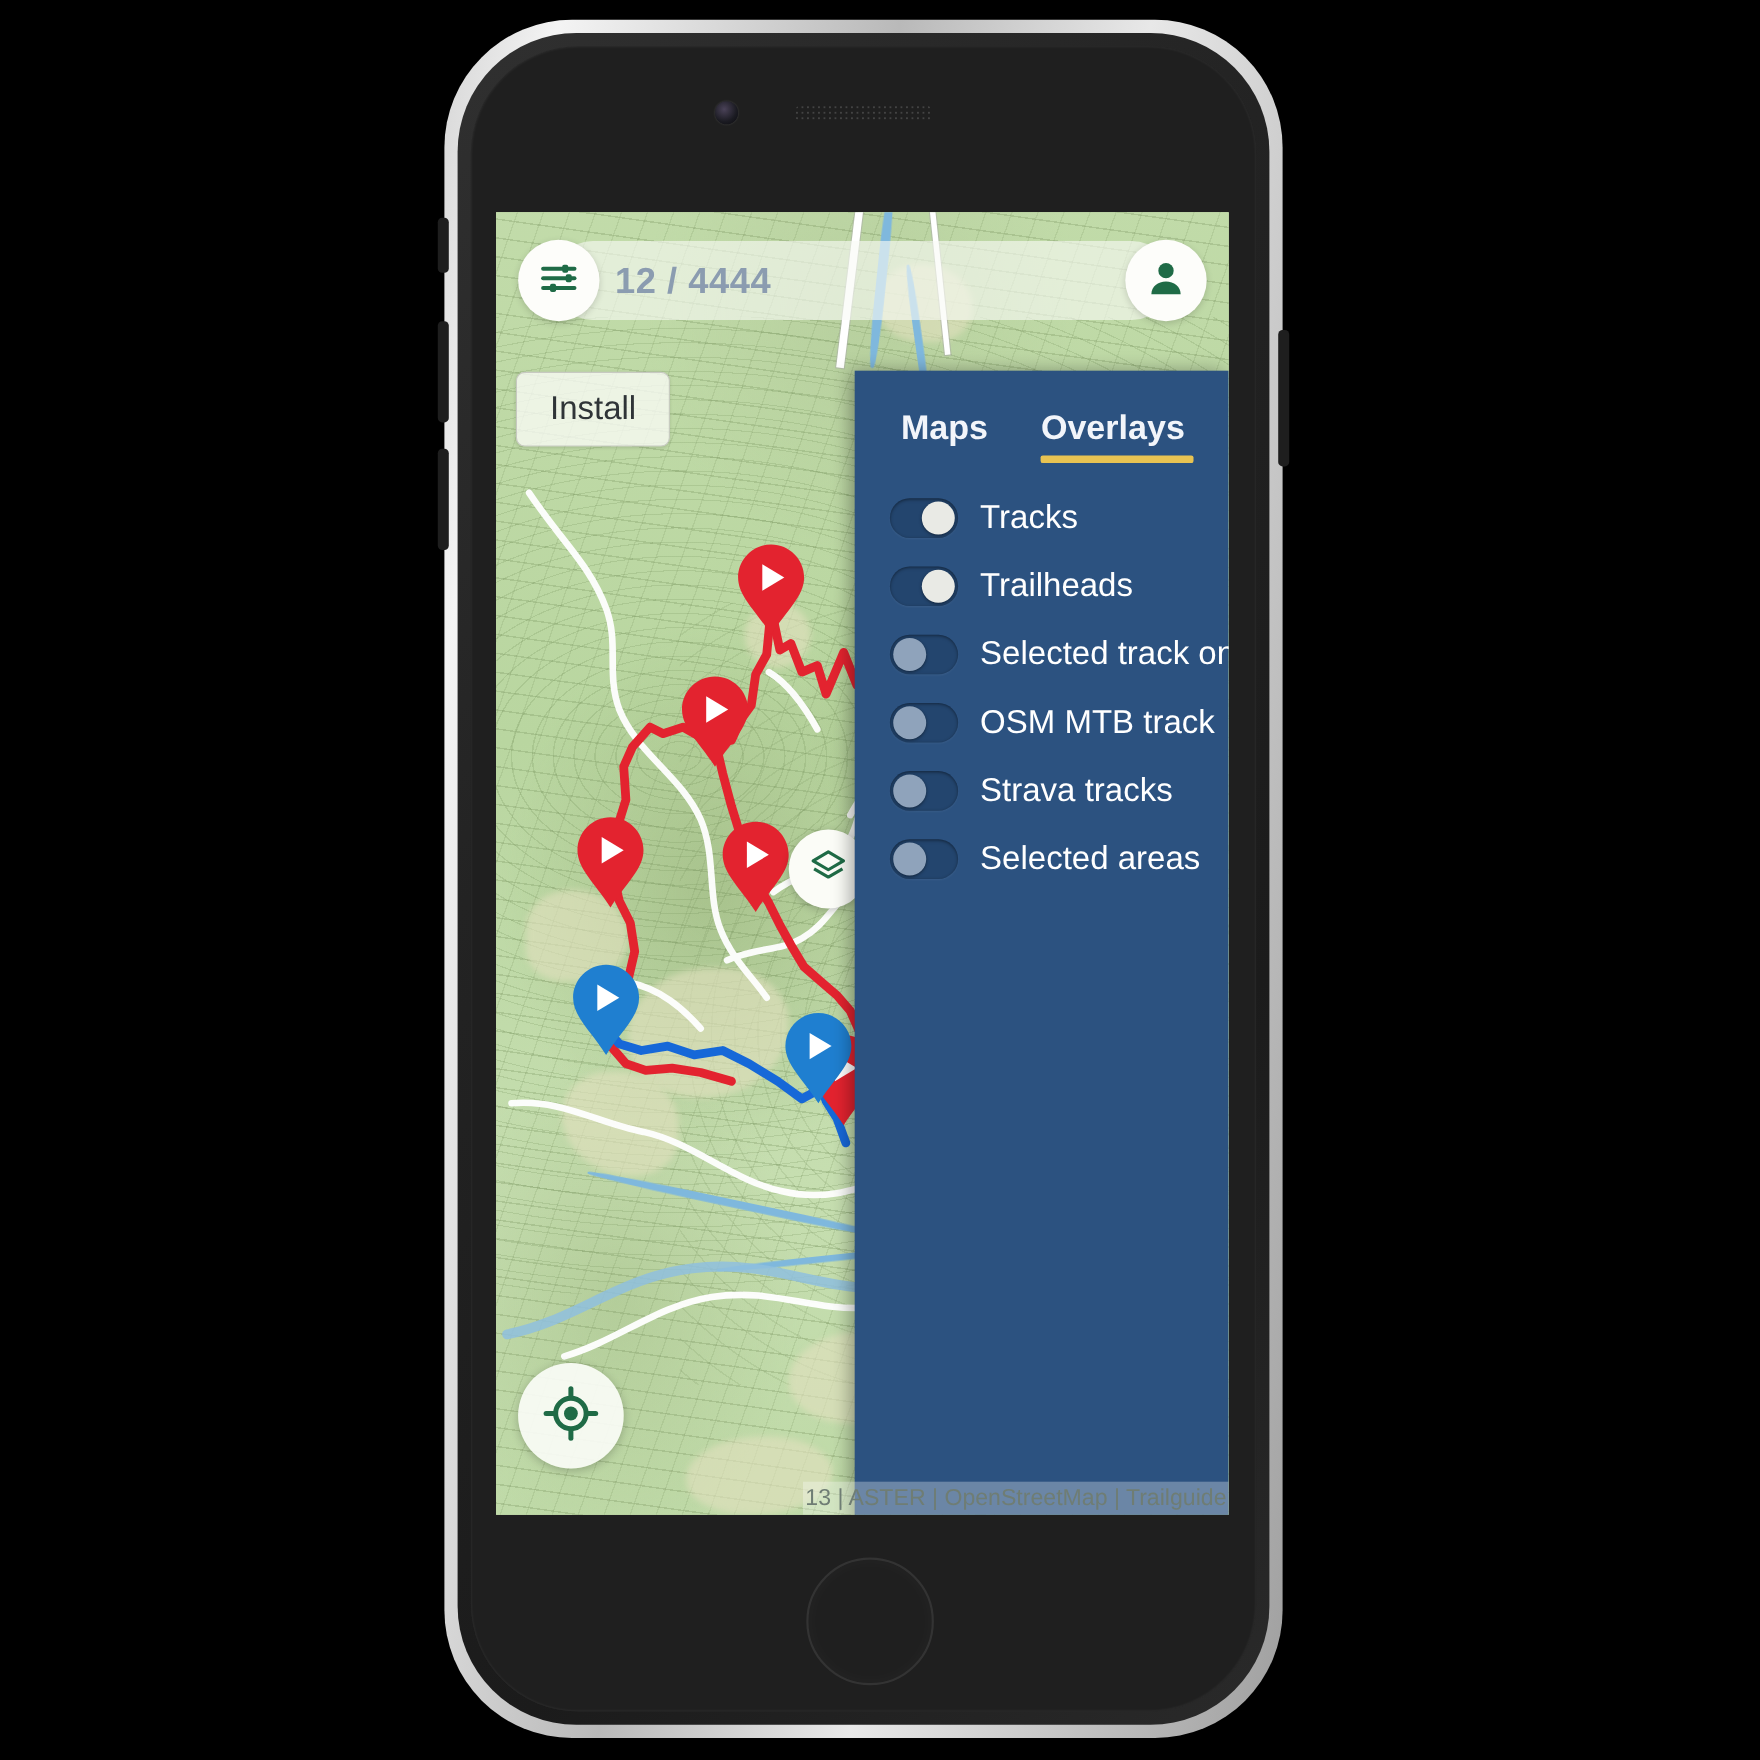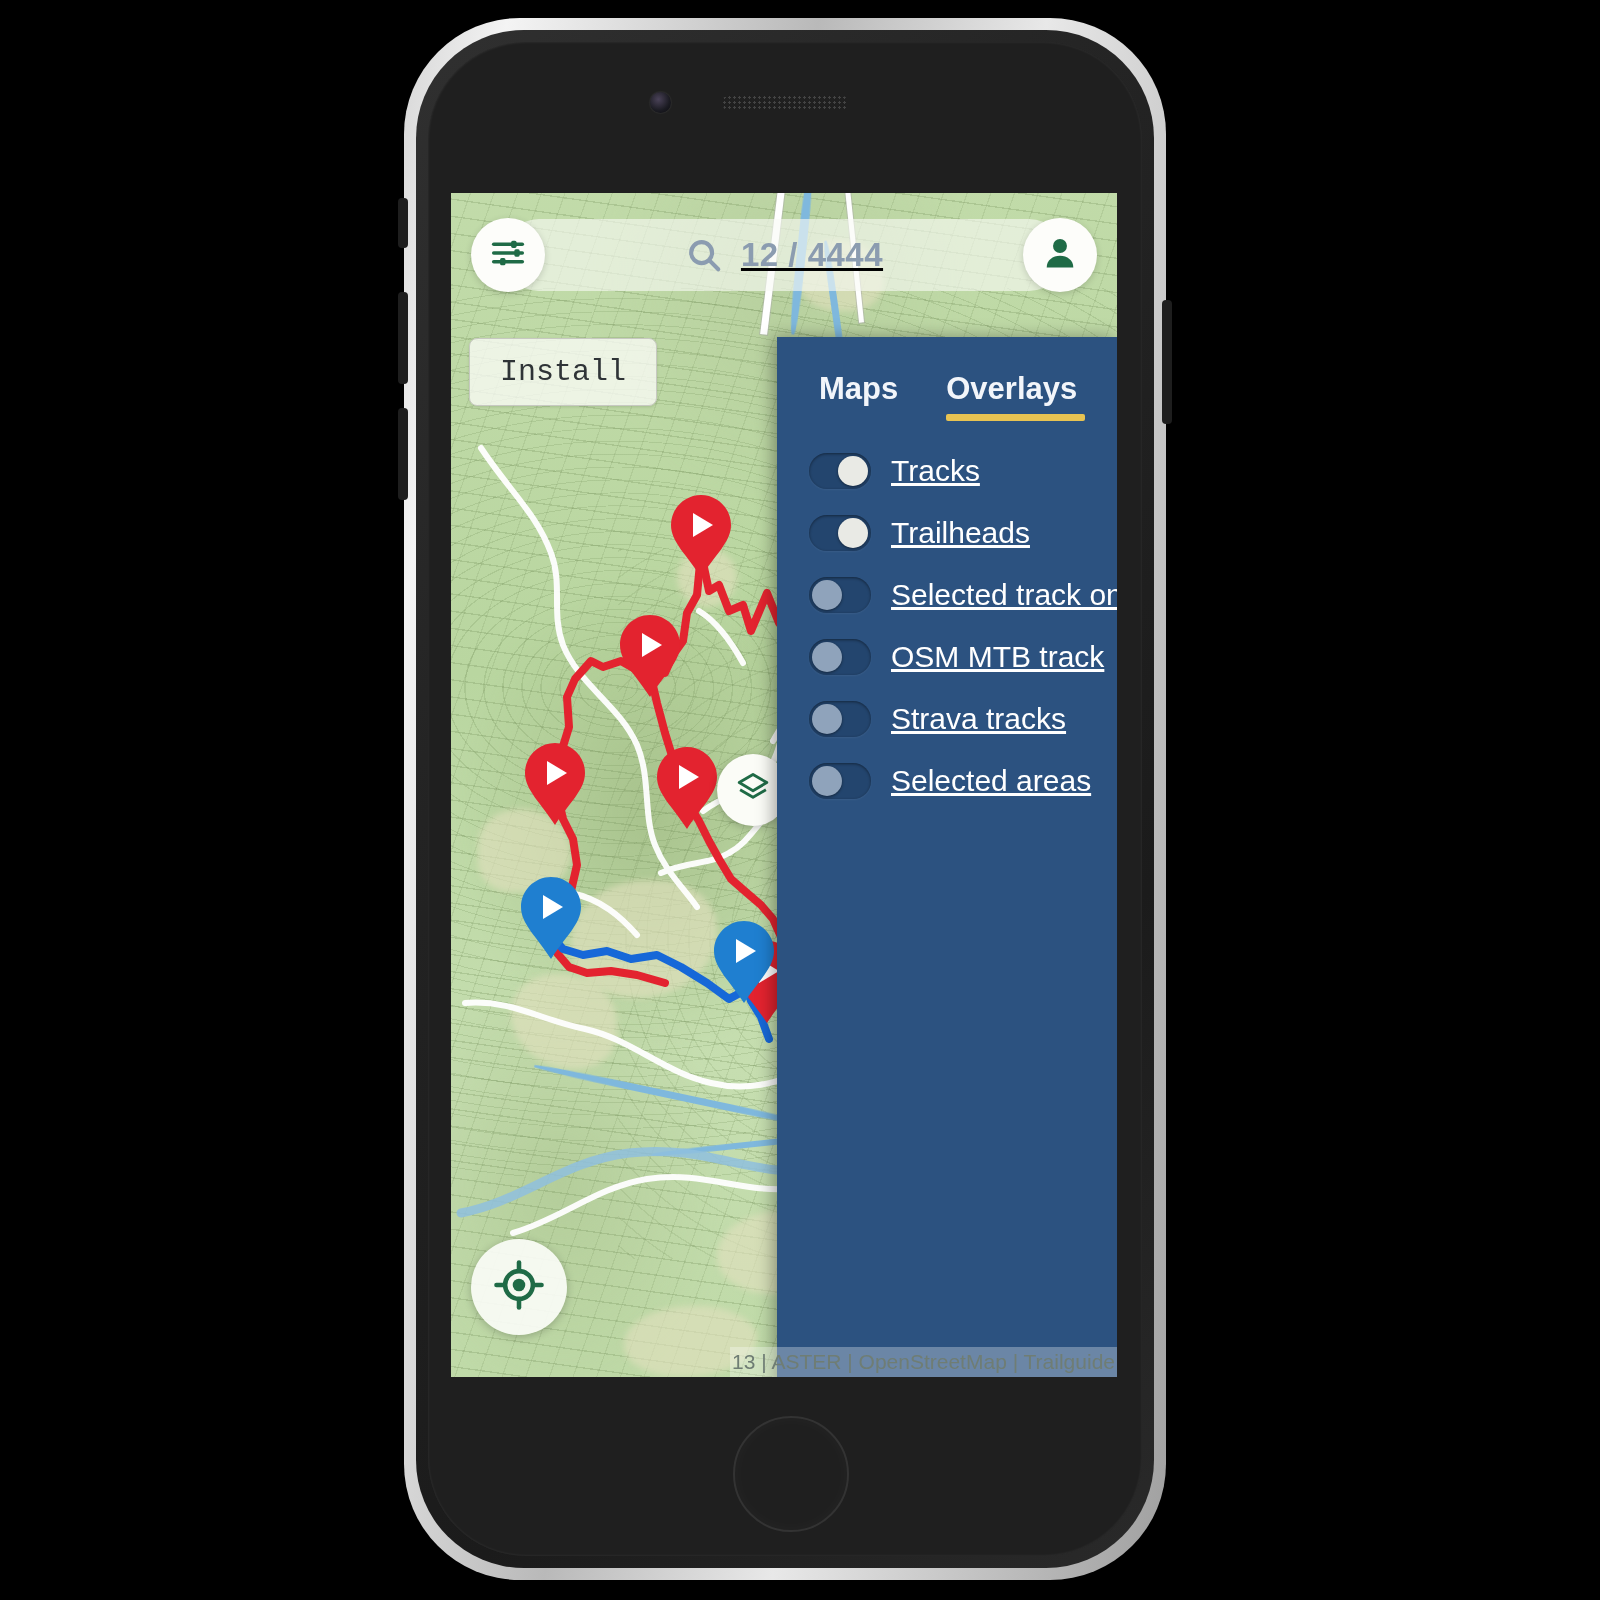--- a/index.html
+++ b/index.html
@@ -202,23 +202,22 @@
     border-radius: 36px;
     background: rgba(248,250,245,0.62);
     display: flex;
     align-items: center;
   }
   .search-center {
     position: absolute;
     left: 0; right: 0;
     display: flex;
     align-items: center;
-    justify-content: center;
+    justify-content: flex-start;
     gap: 18px;
-    text-decoration: underline;
   }
   .search-icon svg { display:block; }
   .search-value {
     font-size: 33px;
     font-weight: bold;
     color: #8b9cb0;
     letter-spacing: 0.5px;
   }
   .round-btn {
     position: absolute;
@@ -238,21 +237,20 @@
     left: 18px; top: 145px;
     padding: 16px 30px;
     border-radius: 8px;
     border: 1px solid #c7c9c1;
     background: rgba(250,251,246,0.78);
     color: #2f3437;
     font-size: 30px;
     z-index: 6;
     cursor: pointer;
     box-shadow: 0 1px 3px rgba(0,0,0,0.12);
-    font-family: Liberation Mono, monospace;
   }
 
   
   .layers-fab {
     position: absolute;
     left: 266px; top: 561px;
     width: 72px; height: 72px;
     border-radius: 50%;
     background: #fbfcf7;
     box-shadow: 0 2px 8px rgba(0,0,0,0.22);
@@ -304,21 +302,20 @@
     height: 7px;
     border-radius: 2px;
     background: #e8c352;
   }
   .toggle-list {
     margin-top: 32px;
     display: flex;
     flex-direction: column;
     gap: 26px;
     padding-left: 32px;
-    text-decoration: underline;
   }
   .toggle-row {
     display: flex;
     align-items: center;
     gap: 20px;
     cursor: pointer;
   }
   .switch {
     position: relative;
     flex: 0 0 auto;

